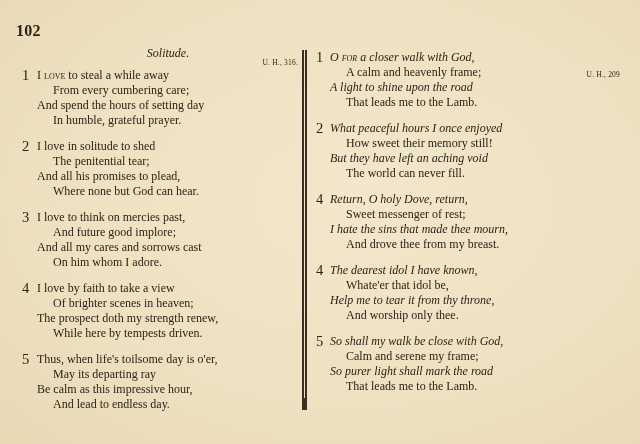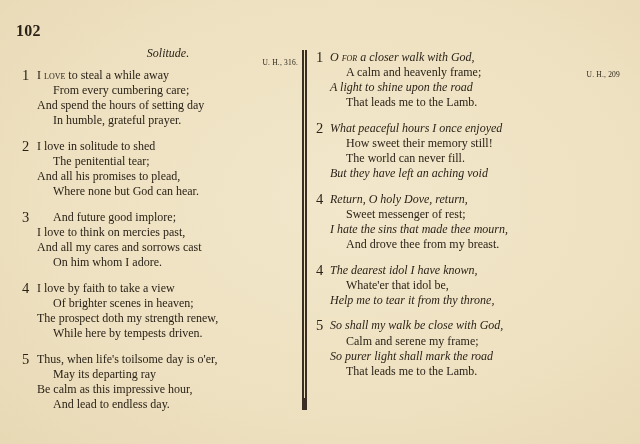--- a/index.html
+++ b/index.html
@@ -81,22 +81,22 @@
       </div>
       <div class="verse">
         <span class="verse-num">2</span>
         <div class="line odd">I love in solitude to shed</div>
         <div class="line even">The penitential tear;</div>
         <div class="line third">And all his promises to plead,</div>
         <div class="line even">Where none but God can hear.</div>
       </div>
       <div class="verse">
         <span class="verse-num">3</span>
+        <div class="line odd">I love to think on mercies past,</div>
         <div class="line even">And future good implore;</div>
-        <div class="line odd">I love to think on mercies past,</div>
         <div class="line third">And all my cares and sorrows cast</div>
         <div class="line even">On him whom I adore.</div>
       </div>
       <div class="verse">
         <span class="verse-num">4</span>
         <div class="line odd">I love by faith to take a view</div>
         <div class="line even">Of brighter scenes in heaven;</div>
         <div class="line third">The prospect doth my strength renew,</div>
         <div class="line even">While here by tempests driven.</div>
       </div>
@@ -117,35 +117,36 @@
         <span class="verse-num">1</span>
         <div class="line odd"><span>O</span> <span class="sc">for</span> <span>a closer walk with God,</span></div>
         <div class="line even">A calm and heavenly frame;</div>
         <div class="line third">A light to shine upon the road</div>
         <div class="line even">That leads me to the Lamb.</div>
       </div>
       <div class="verse">
         <span class="verse-num">2</span>
         <div class="line odd">What peaceful hours I once enjoyed</div>
         <div class="line even">How sweet their memory still!</div>
+        <div class="line third">But they have left an aching void</div>
         <div class="line even">The world can never fill.</div>
-        <div class="line third">But they have left an aching void</div>
       </div>
       <div class="verse">
         <span class="verse-num">4</span>
         <div class="line odd">Return, O holy Dove, return,</div>
         <div class="line even">Sweet messenger of rest;</div>
         <div class="line third">I hate the sins that made thee mourn,</div>
         <div class="line even">And drove thee from my breast.</div>
       </div>
       <div class="verse">
         <span class="verse-num">4</span>
         <div class="line odd">The dearest idol I have known,</div>
         <div class="line even">Whate'er that idol be,</div>
         <div class="line third">Help me to tear it from thy throne,</div>
+        <div class="line even">And worship only thee.</div>
       </div>
       <div class="verse">
         <span class="verse-num">5</span>
         <div class="line odd">So shall my walk be close with God,</div>
         <div class="line even">Calm and serene my frame;</div>
         <div class="line third">So purer light shall mark the road</div>
         <div class="line even">That leads me to the Lamb.</div>
       </div>
     </div>
   </div>

